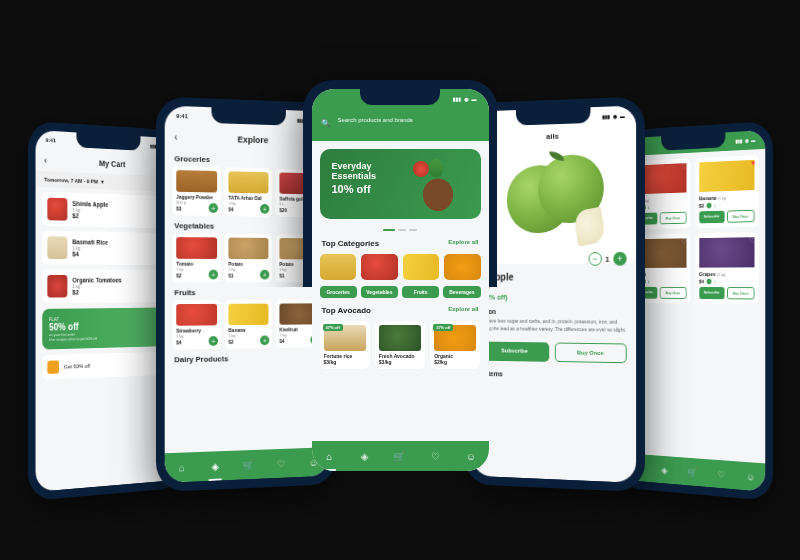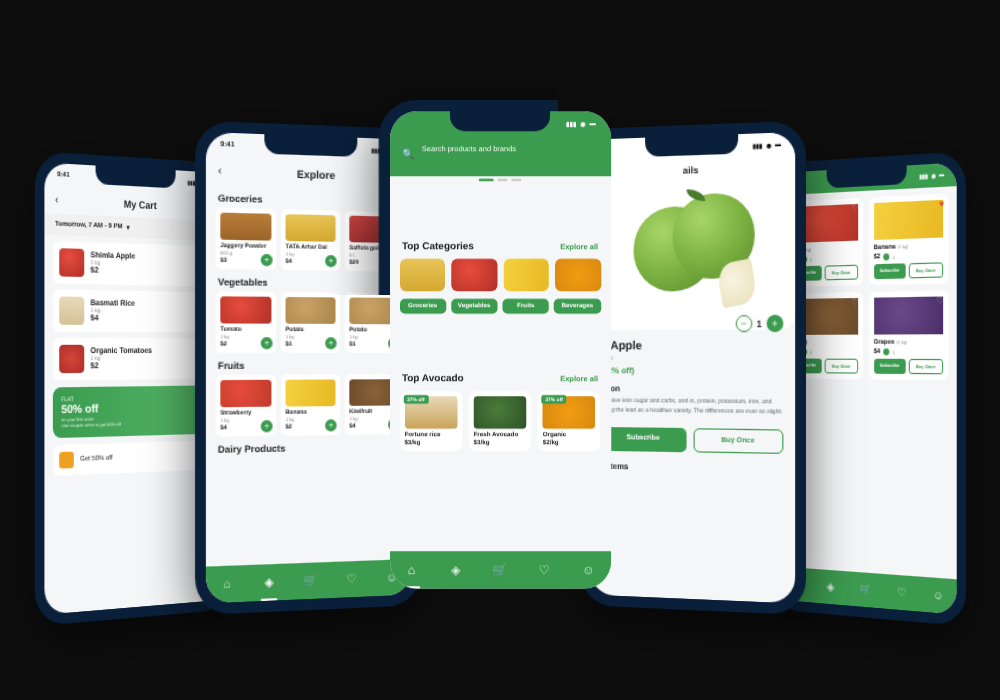--- a/index.html
+++ b/index.html
@@ -126,21 +126,21 @@
   .hero { background: linear-gradient(120deg,#2e7d3e,#3b9b4f); margin:8px; border-radius:10px; padding:12px; color:#fff; position:relative; height:70px; }
   .hero-t1 { font-size:9px; font-weight:600; }
   .hero-t2 { font-size:11px; font-weight:700; margin-top:2px; }
   .hero-img { position:absolute; right:8px; top:8px; width:70px; height:54px; }
   .basket { width:100%; height:100%; background:radial-gradient(ellipse at 50% 70%,#7a4a28 30%,transparent 31%); position:relative; }
   .basket::before { content:''; position:absolute; top:4px; left:10px; width:16px; height:16px; background:radial-gradient(circle,#e74c3c,#b03027); border-radius:50%; }
   .basket::after { content:''; position:absolute; top:2px; left:26px; width:14px; height:18px; background:linear-gradient(#4a9b3f,#2e7d32); border-radius:50% 50% 40% 40%; }
   .dots { display:flex; gap:3px; justify-content:center; padding:2px 0 4px; }
   .dot { width:8px; height:2px; background:#ccc; border-radius:1px; }
   .dot.on { background:#3b9b4f; width:12px; }
-  .sec-row { display:flex; justify-content:space-between; align-items:flex-end; padding:4px 10px;margin-top:39px; }
+  .sec-row { display:flex; justify-content:space-between; align-items:flex-start; padding:4px 10px; }
   .sec-title { font-size:8px; font-weight:700; }
   .explore-link { font-size:6px; color:#3b9b4f; font-weight:600; }
   .cat-row { display:flex; gap:5px; padding:2px 8px; }
   .cat-img { flex:1; height:26px; border-radius:5px; }
   .chip-row { display:flex; gap:4px; padding:4px 8px; }
   .chip { flex:1; background:#3b9b4f; color:#fff; font-size:5px; padding:3px 0; border-radius:4px; text-align:center; font-weight:600; }
   .prod-row { display:flex; gap:5px; padding:2px 8px; }
   .prod-card { flex:1; background:#fff; border-radius:6px; padding:4px; position:relative; }
   .badge { position:absolute; top:3px; left:3px; background:#3b9b4f; color:#fff; font-size:4px; padding:1px 3px; border-radius:2px; font-weight:600;}
   .prod-img { width:100%; height:26px; border-radius:3px; margin-bottom:2px; }
@@ -317,20 +317,28 @@
             <span>◉</span>
             <span>▬</span>
           </div>
       </div>
       <div class="header green">
         <span class="search-icon">🔍</span>
         <div class="search-bar">
             <span>Search products and brands</span>
           </div>
       </div>
+      <div class="hero">
+        <div class="hero-t1">Everyday</div>
+        <div class="hero-t1">Essentials</div>
+        <div class="hero-t2">10% off</div>
+        <div class="hero-img">
+            <div class="basket"></div>
+          </div>
+      </div>
       <div class="dots">
           <div class="dot on"></div>
           <div class="dot"></div>
           <div class="dot"></div>
         </div>
       <div class="sec-row">
         <span class="sec-title">Top Categories</span>
         <span class="explore-link">Explore all</span>
       </div>
       <div class="cat-row">

